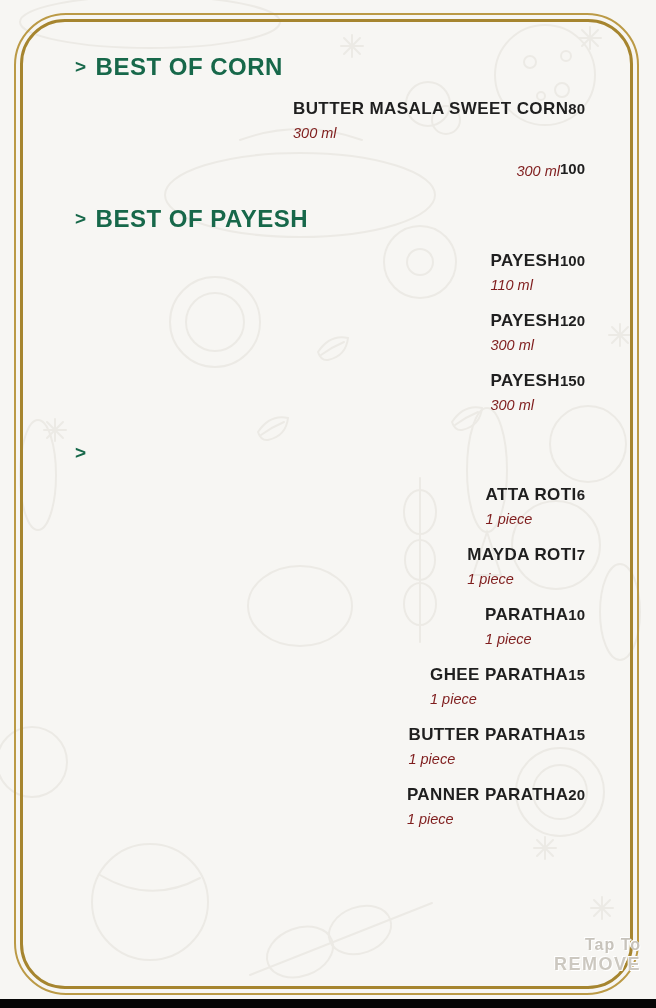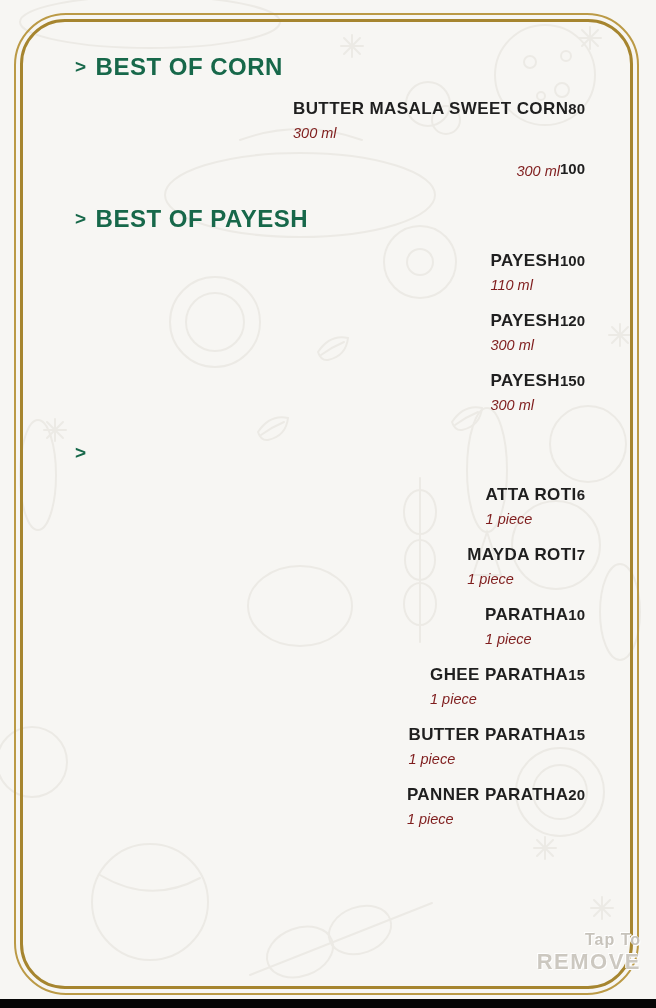--- a/index.html
+++ b/index.html
@@ -55,21 +55,21 @@
   }
   .watermark {
     position: absolute; right: 15px; bottom: 33px; z-index: 3;
     text-align: right; font-weight: bold; cursor: pointer;
   }
   .wm1 {
     font-size: 16px; letter-spacing: 1px; color: #c7c3bb;
     text-shadow: 1px 1px 0 #ffffff, -1px -1px 0 #ffffff;
   }
   .wm2 {
-    font-size: 22px; letter-spacing: 1.5px; color: #ccc8c0;
+    font-size: 18px; letter-spacing: 1.5px; color: #ccc8c0;
     text-shadow: 1px 1px 0 #ffffff, -1px -1px 0 #ffffff;
   }
   .black-bar {
     position: absolute; left: 0; right: 0; bottom: 0; height: 9px;
     background: #060606; z-index: 4;
   }
 </style>
 </head>
 <body>
 

